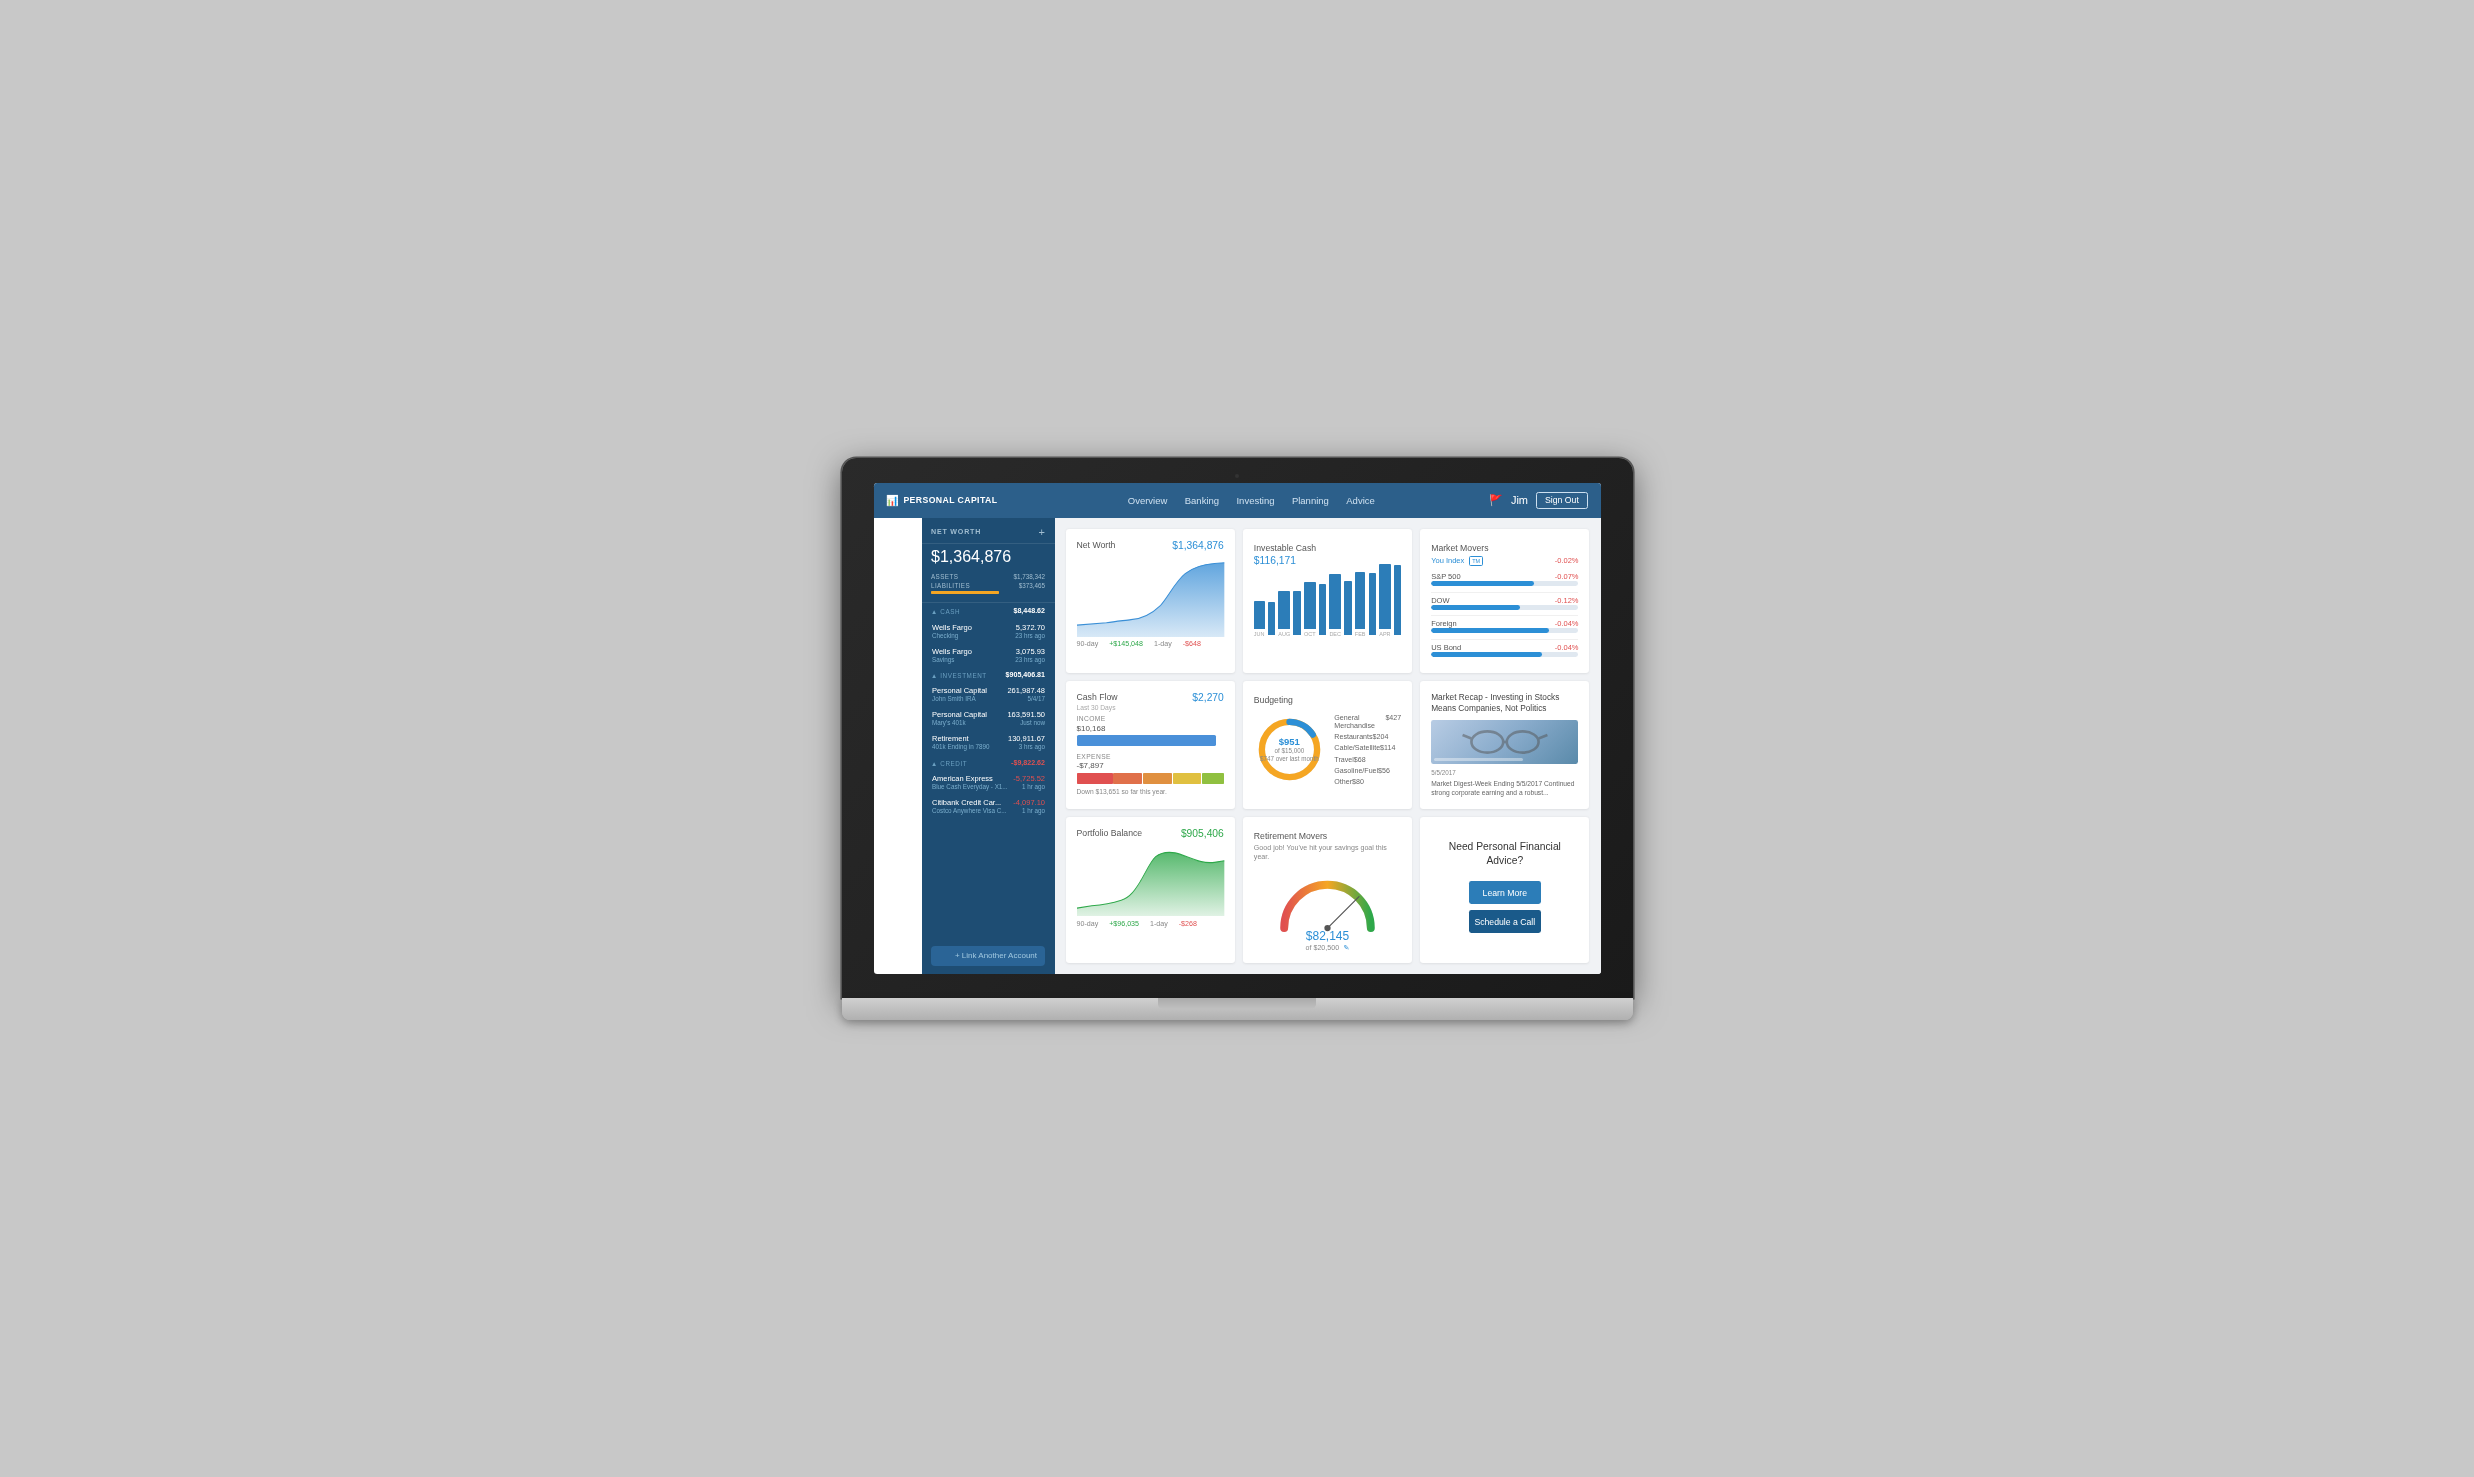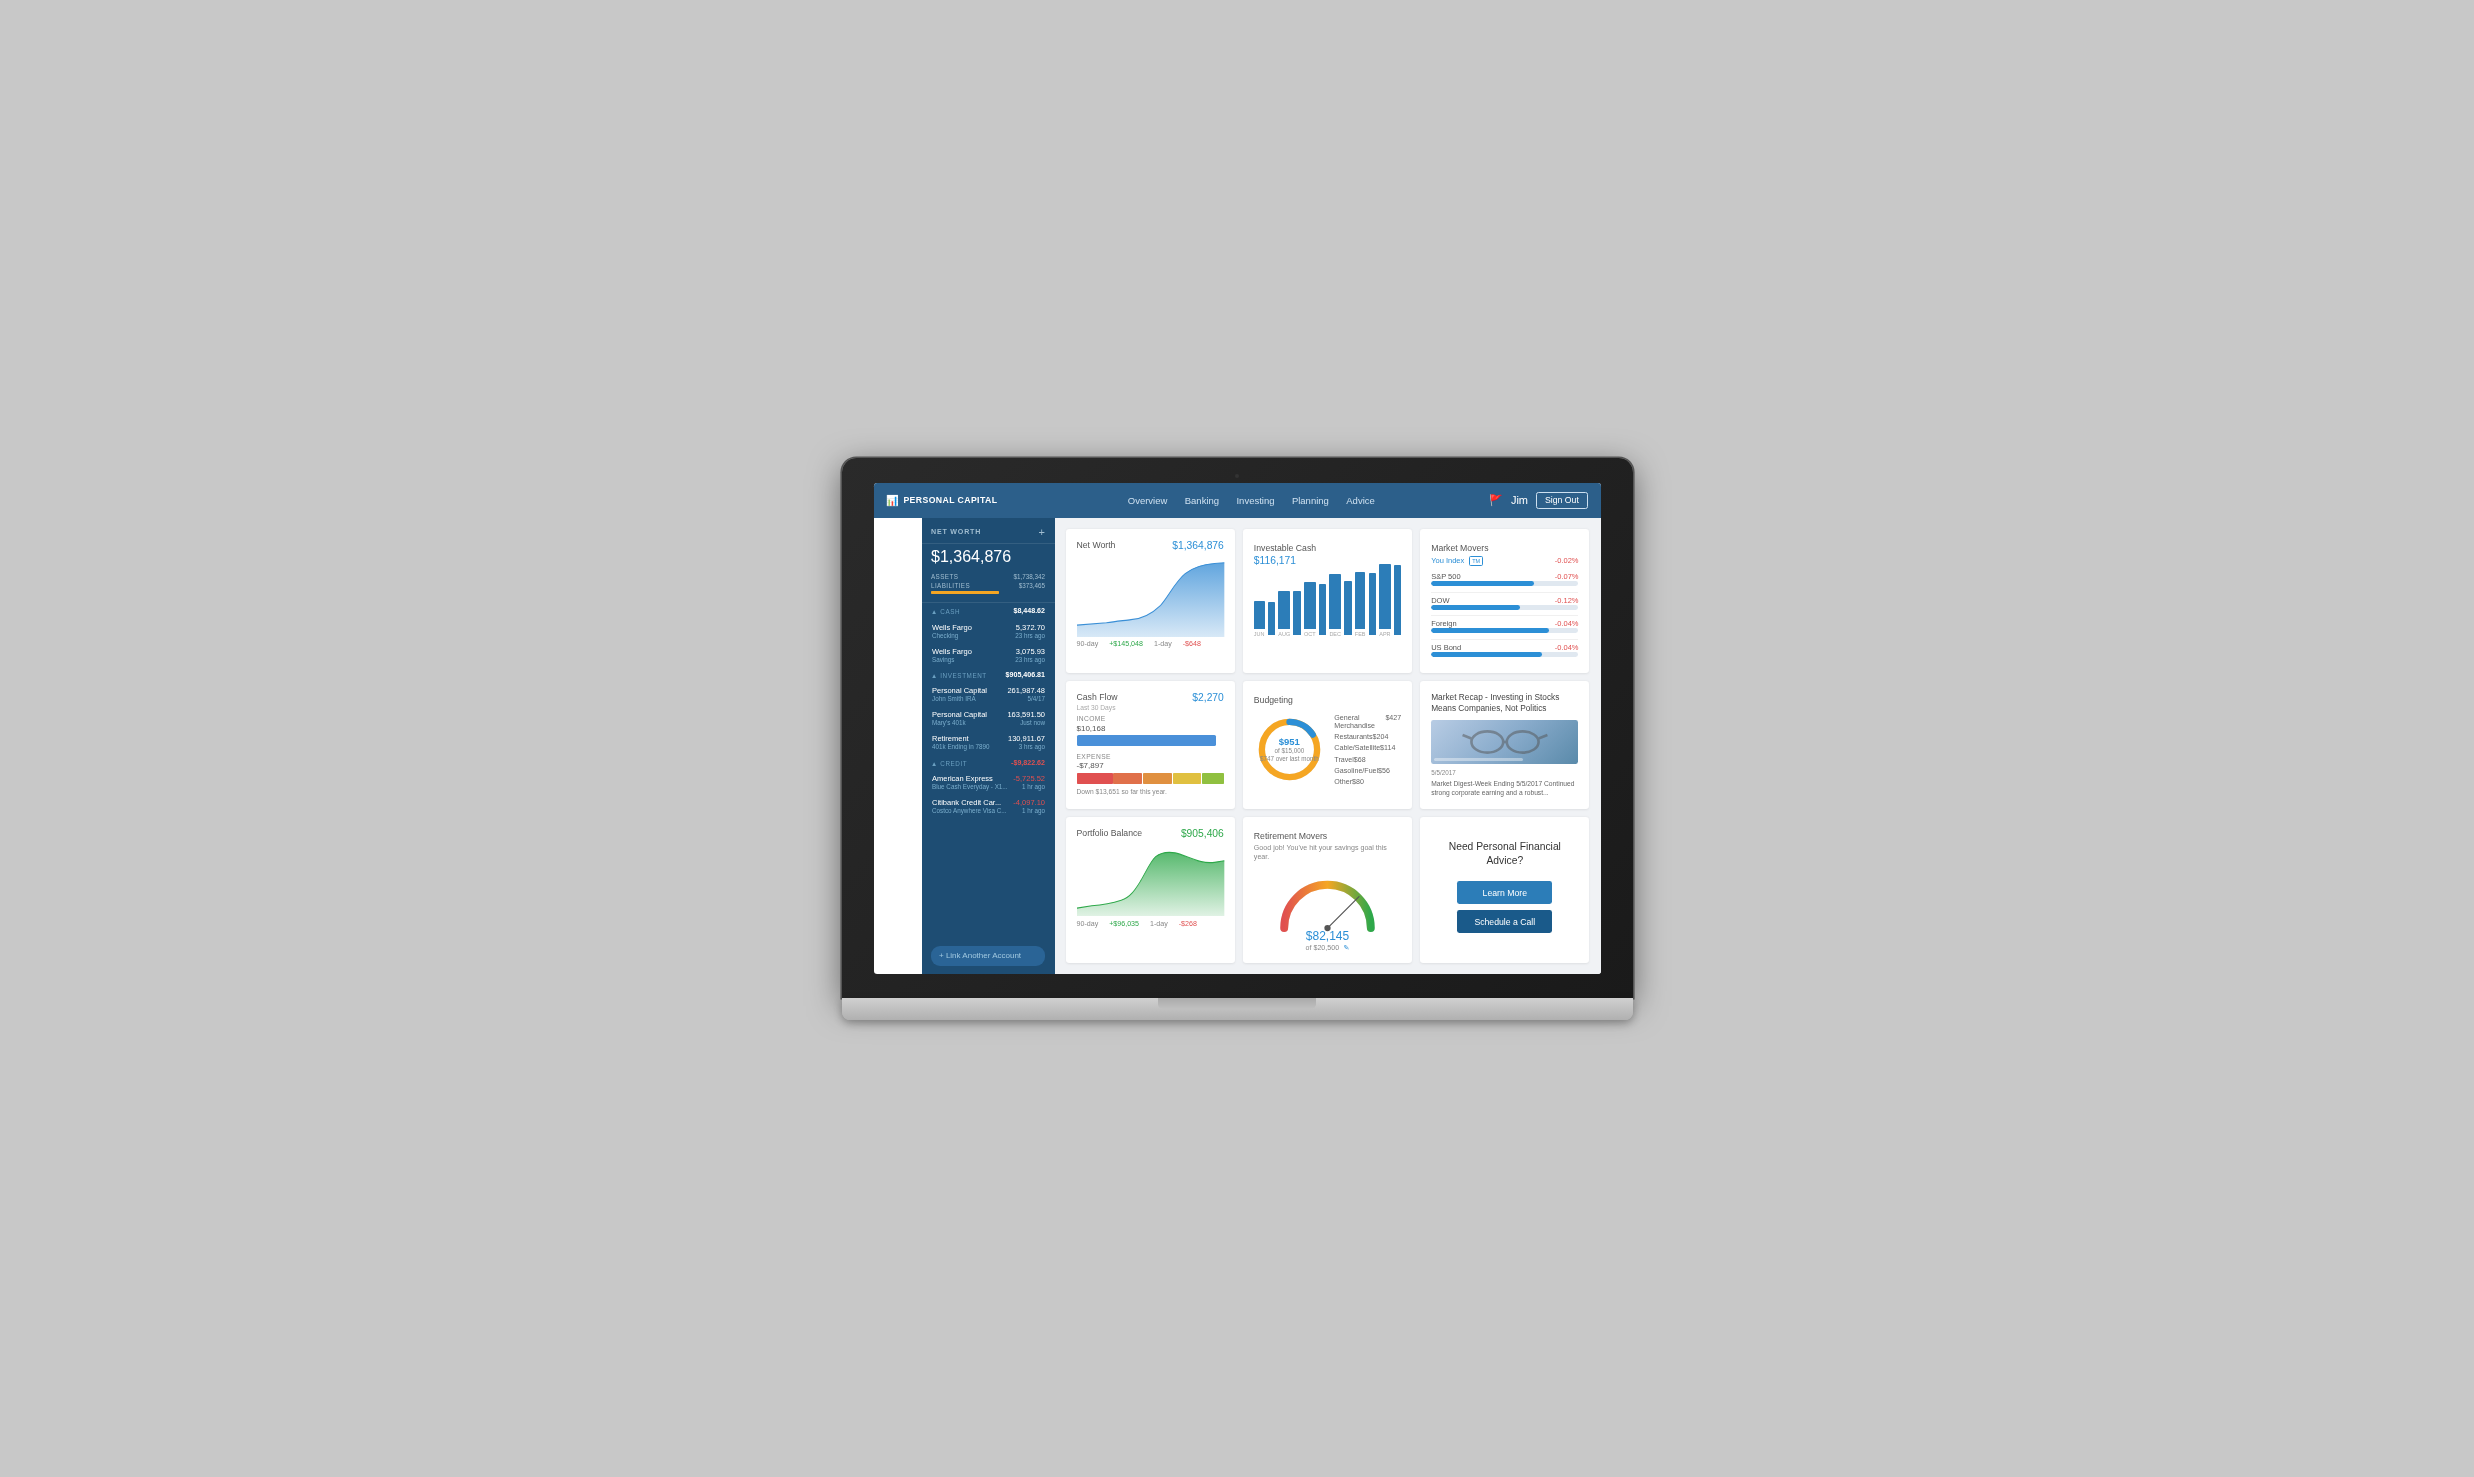--- a/index.html
+++ b/index.html
@@ -244,23 +244,23 @@
       font-size: 6.3px;
     }
 
     .link-account-btn {
       margin: 8px 9.5px 0;
       background: #2a6496;
       border: none;
       color: #a0c8e0;
       font-size: 8px;
       padding: 5.5px 8px;
-      border-radius: 9px;
+      border-radius: 4px;
       cursor: pointer;
-      text-align: left;
+      text-align: right;
       display: block;
       width: calc(100% - 19px);
     }
 
     
     .dashboard {
       flex: 1;
       background: #f0f2f5;
       padding: 11px;
       display: grid;
@@ -520,21 +520,21 @@
       text-align: center;
     }
     .advice-title {
       font-size: 10.3px;
       color: #333;
       font-weight: 500;
       line-height: 1.4;
       margin-bottom: 12.7px;
     }
     .advice-btn {
-      width: 95px;
+      width: 72px;
       padding: 6.3px 0;
       border: none;
       border-radius: 2.4px;
       font-size: 8.7px;
       cursor: pointer;
       margin-bottom: 6.3px;
       font-weight: 500;
     }
     .learn-more-btn {
       background: #2c7db8;

